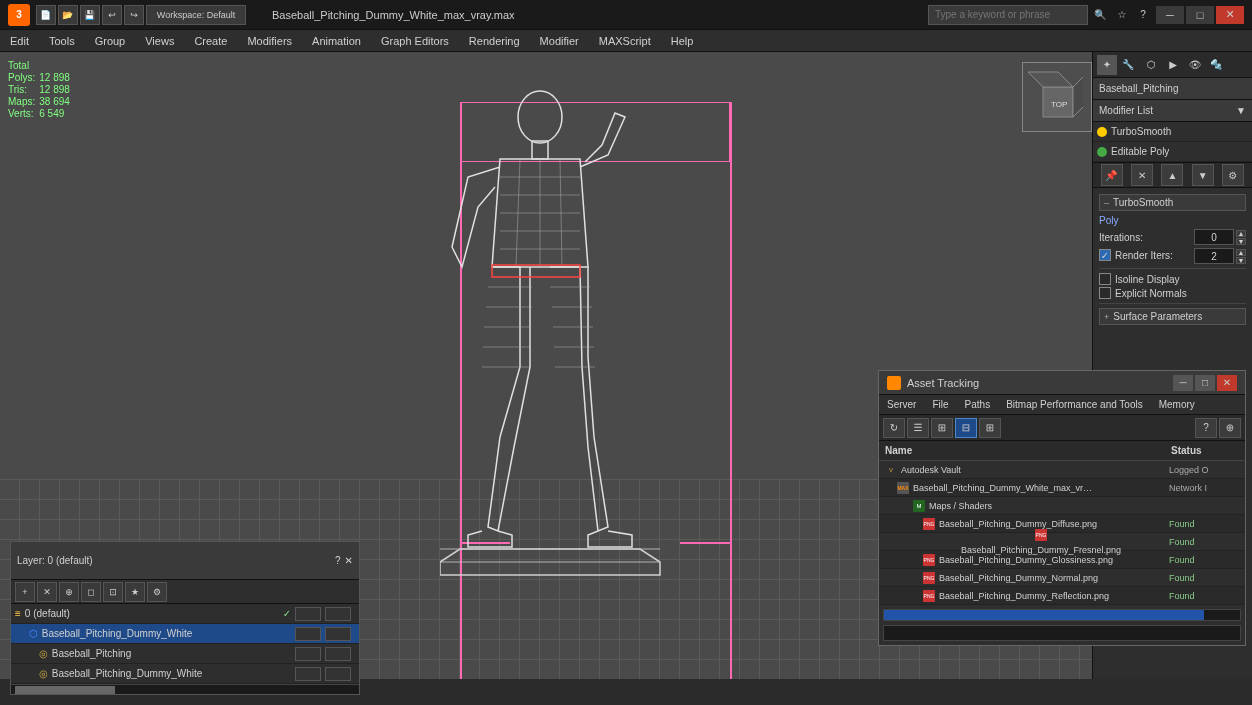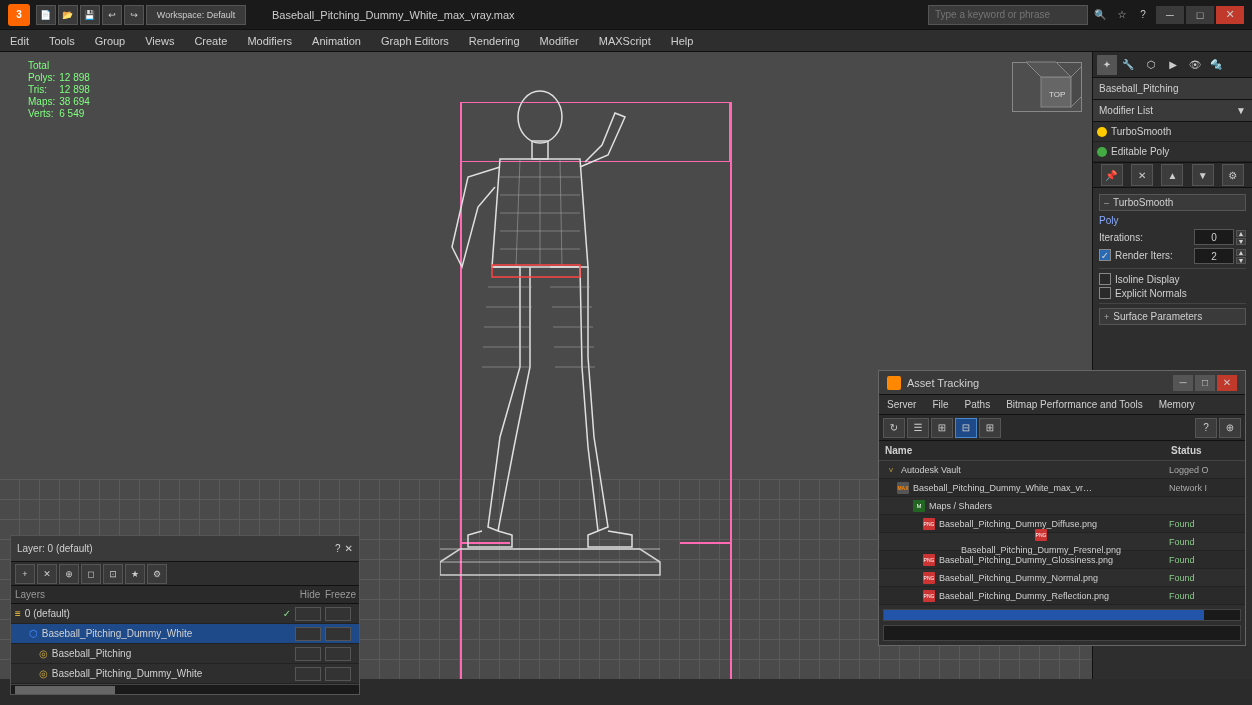--- a/index.html
+++ b/index.html
@@ -24,35 +24,35 @@
     .menu-item { padding: 0 10px; height: 22px; display: flex; align-items: center; cursor: pointer; font-size: 11px; color: #d0d0d0; }
     .tool-btn { width: 22px; height: 22px; background: #3c3c3c; border: 1px solid #555; display: flex; align-items: center; justify-content: center; cursor: pointer; font-size: 10px; color: #ccc; }
 
     
     #main-content { display: flex; height: calc(705px - 78px); }
 
     
     #viewport-area { flex: 1; background: #3a3a3a; position: relative; overflow: hidden; }
 
     
-    #stats-overlay { position: absolute; top: 8px; left: 8px; font-size: 10px; color: #80ff80; z-index: 5; margin-left: 20px; }
+    #stats-overlay { position: absolute; top: 8px; left: 8px; font-size: 10px; color: #80ff80; z-index: 5; }
     #stats-overlay table { border-collapse: collapse; }
     #stats-overlay td { padding: 0 4px 1px 0; }
     #stats-overlay .label { color: #80ff80; }
     #stats-overlay .value { color: #80ff80; }
 
     
     #viewport-3d { position: absolute; top: 0; left: 0; right: 0; bottom: 0; background: #4a4a4a; }
     .viewport-grid { position: absolute; bottom: 0; left: 0; right: 0; height: 200px; background: repeating-linear-gradient(0deg, transparent, transparent 19px, #5a5a5a 19px, #5a5a5a 20px), repeating-linear-gradient(90deg, transparent, transparent 19px, #5a5a5a 19px, #5a5a5a 20px); }
 
     
     .sel-box { position: absolute; border: 1px solid #ff69b4; background: transparent; }
 
     
-    #nav-cube { position: absolute; top: 10px; right: 10px; width: 70px; height: 50px; background: rgba(80,80,80,0.7); border: 1px solid #888; display: flex; align-items: center; justify-content: flex-end; }
+    #nav-cube { position: absolute; top: 10px; right: 0; width: 70px; height: 70px; background: rgba(80,80,80,0.7); border: 1px solid #888; display: flex; align-items: center; justify-content: flex-start; }
 
     
     #right-panel { width: 160px; background: #2e2e2e; border-left: 1px solid #111; display: flex; flex-direction: column; }
     #panel-icons-row { height: 26px; background: #2a2a2a; display: flex; align-items: center; padding: 0 4px; gap: 2px; border-bottom: 1px solid #111; }
     .panel-icon { width: 20px; height: 20px; display: flex; align-items: center; justify-content: center; font-size: 10px; cursor: pointer; color: #ccc; }
     .panel-icon.active { background: #555; }
 
     #object-name-bar { height: 22px; background: #3a3a3a; display: flex; align-items: center; padding: 0 6px; border-bottom: 1px solid #111; font-size: 10px; color: #d0d0d0; }
     #modifier-list-bar { height: 22px; background: #3a3a3a; display: flex; align-items: center; justify-content: space-between; padding: 0 6px; border-bottom: 1px solid #111; font-size: 10px; color: #d0d0d0; }
 
@@ -71,21 +71,21 @@
     .prop-row { display: flex; align-items: center; justify-content: space-between; margin-bottom: 3px; font-size: 10px; }
     .prop-label { color: #d0d0d0; }
     .prop-input { width: 40px; height: 16px; background: #1a1a1a; border: 1px solid #555; color: #d0d0d0; font-size: 10px; text-align: center; }
     .checkbox-row { display: flex; align-items: center; gap: 4px; margin-bottom: 2px; font-size: 10px; }
     .cb { width: 12px; height: 12px; border: 1px solid #888; background: #2a2a2a; display: flex; align-items: center; justify-content: center; }
     .cb.checked { background: #2a6ab5; }
     .divider { height: 1px; background: #444; margin: 4px 0; }
 
     
     #layer-panel { position: absolute; left: 10px; bottom: 10px; width: 350px; background: #2e2e2e; border: 1px solid #555; z-index: 10; }
-    #layer-panel-title { height: 26px; background: #3a3a3a; display: flex; align-items: center; justify-content: space-between; padding: 0 6px; border-bottom: 1px solid #111; font-size: 10px; }
+    #layer-panel-title { height: 38px; background: #3a3a3a; display: flex; align-items: center; justify-content: space-between; padding: 0 6px; border-bottom: 1px solid #111; font-size: 10px; }
     #layer-panel-toolbar { height: 24px; background: #2e2e2e; display: flex; align-items: center; padding: 0 4px; gap: 2px; border-bottom: 1px solid #111; }
     #layer-table-header { display: flex; align-items: center; height: 18px; background: #2a2a2a; padding: 0 4px; border-bottom: 1px solid #111; font-size: 10px; color: #999; }
     .layer-row { display: flex; align-items: center; height: 20px; padding: 0 4px; font-size: 10px; border-bottom: 1px solid #222; }
     .layer-row.selected { background: #1e4a8a; }
     .layer-name { flex: 1; display: flex; align-items: center; gap: 4px; }
     .layer-check { width: 16px; text-align: center; }
     .layer-hide { width: 30px; text-align: center; }
     .layer-freeze { width: 30px; text-align: center; }
 
     
@@ -383,25 +383,20 @@
   <div id="layer-panel-toolbar">
     <div class="tb-btn">+</div>
     <div class="tb-btn">✕</div>
     <div class="tb-btn">⊕</div>
     <div class="tb-btn">◻</div>
     <div class="tb-btn">⊡</div>
     <div class="tb-btn">★</div>
     <div class="tb-btn">⚙</div>
   </div>
 
-  <div id="layer-table-header">
-    <span style="flex:1;">Layers</span>
-    <span style="width:30px;text-align:center;">Hide</span>
-    <span style="width:30px;text-align:center;">Freeze</span>
-  </div>
 
   <div class="layer-row">
     <div class="layer-name">
       <span style="color:#ffcc44;">≡</span>
       <span>0 (default)</span>
     </div>
     <div class="layer-check"><span style="color:#88dd88;">✓</span></div>
     <div class="layer-hide" style="display:flex;gap:2px;">
       <div style="width:26px;height:14px;background:#333;border:1px solid #555;"></div>
     </div>

